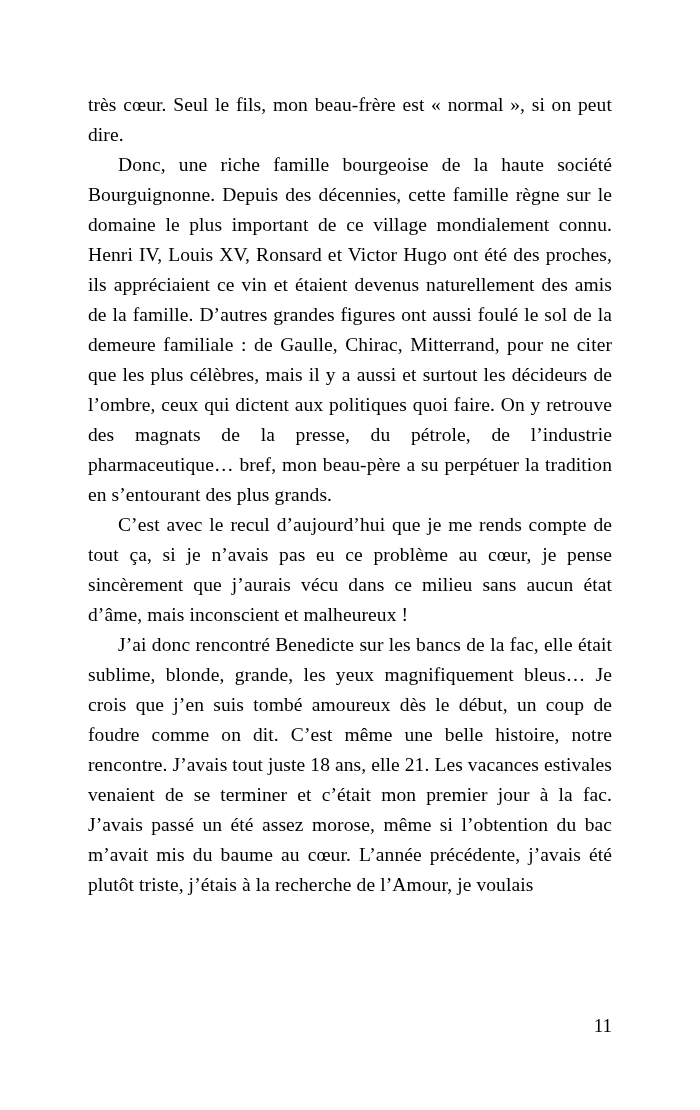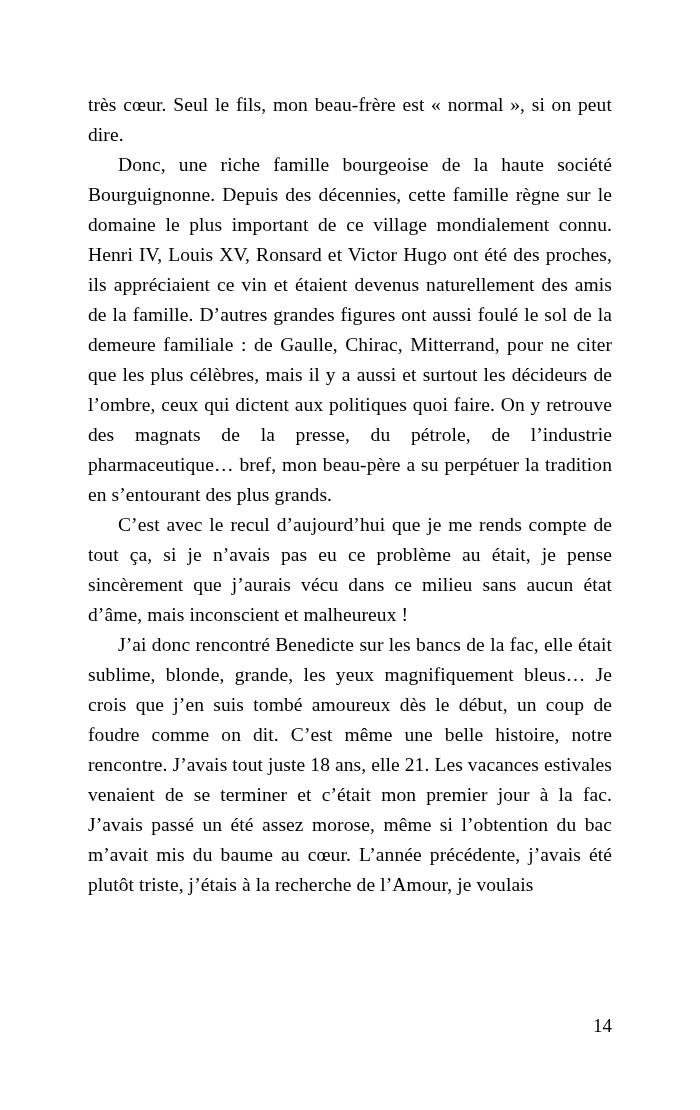--- a/index.html
+++ b/index.html
@@ -46,17 +46,17 @@
     line-height: 24px;
   }
 </style>
 </head>
 <body>
 
 <div class="book-page">
   <div class="text-block">
     <p class="para no-indent">très cœur. Seul le fils, mon beau-frère est « normal », si on peut dire.</p>
     <p class="para">Donc, une riche famille bourgeoise de la haute société Bourguignonne. Depuis des décennies, cette famille règne sur le domaine le plus important de ce village mondialement connu. Henri IV, Louis XV, Ronsard et Victor Hugo ont été des proches, ils appréciaient ce vin et étaient devenus naturellement des amis de la famille. D’autres grandes figures ont aussi foulé le sol de la demeure familiale : de Gaulle, Chirac, Mitterrand, pour ne citer que les plus célèbres, mais il y a aussi et surtout les décideurs de l’ombre, ceux qui dictent aux politiques quoi faire. On y retrouve des magnats de la presse, du pétrole, de l’industrie pharmaceutique… bref, mon beau-père a su perpétuer la tradition en s’entourant des plus grands.</p>
-    <p class="para">C’est avec le recul d’aujourd’hui que je me rends compte de tout ça, si je n’avais pas eu ce problème au était, je pense sincèrement que j’aurais vécu dans ce milieu sans aucun état d’âme, mais inconscient et malheureux !</p>
+    <p class="para">C’est avec le recul d’aujourd’hui que je me rends compte de tout ça, si je n’avais pas eu ce problème au cœur, je pense sincèrement que j’aurais vécu dans ce milieu sans aucun état d’âme, mais inconscient et malheureux !</p>
     <p class="para">J’ai donc rencontré Benedicte sur les bancs de la fac, elle était sublime, blonde, grande, les yeux magnifiquement bleus… Je crois que j’en suis tombé amoureux dès le début, un coup de foudre comme on dit. C’est même une belle histoire, notre rencontre. J’avais tout juste 18 ans, elle 21. Les vacances estivales venaient de se terminer et c’était mon premier jour à la fac. J’avais passé un été assez morose, même si l’obtention du bac m’avait mis du baume au cœur. L’année précédente, j’avais été plutôt triste, j’étais à la recherche de l’Amour, je voulais</p>
   </div>
-  <div class="page-number">14</div>
+  <div class="page-number">11</div>
 </div>
 
 </body></html>

